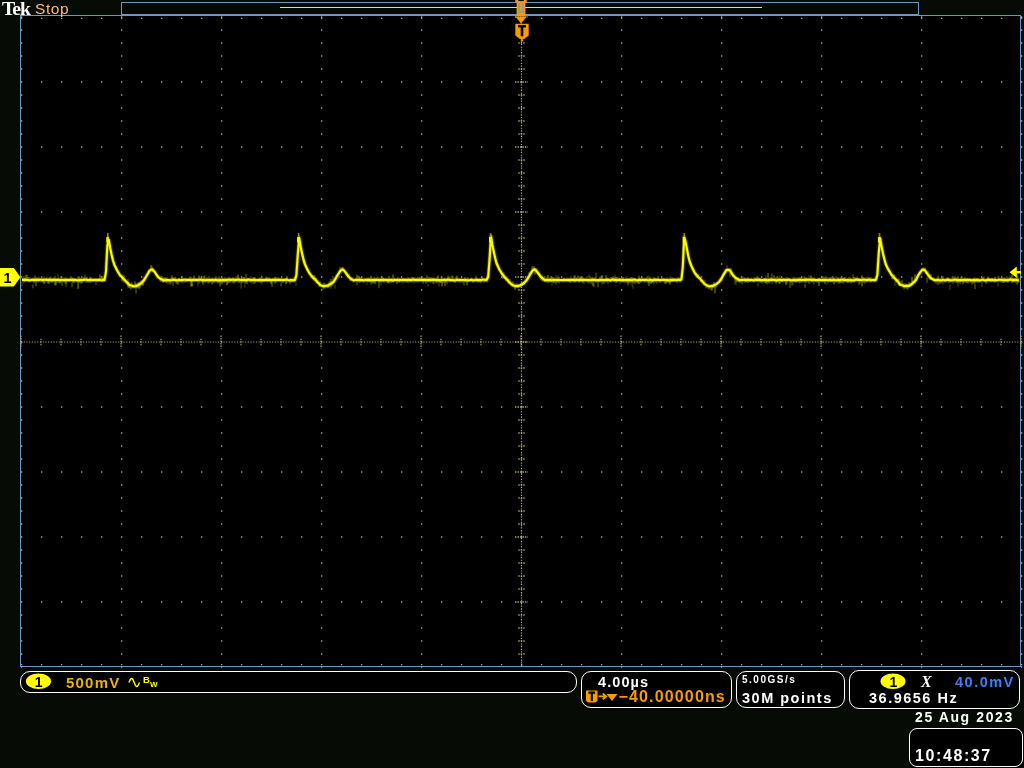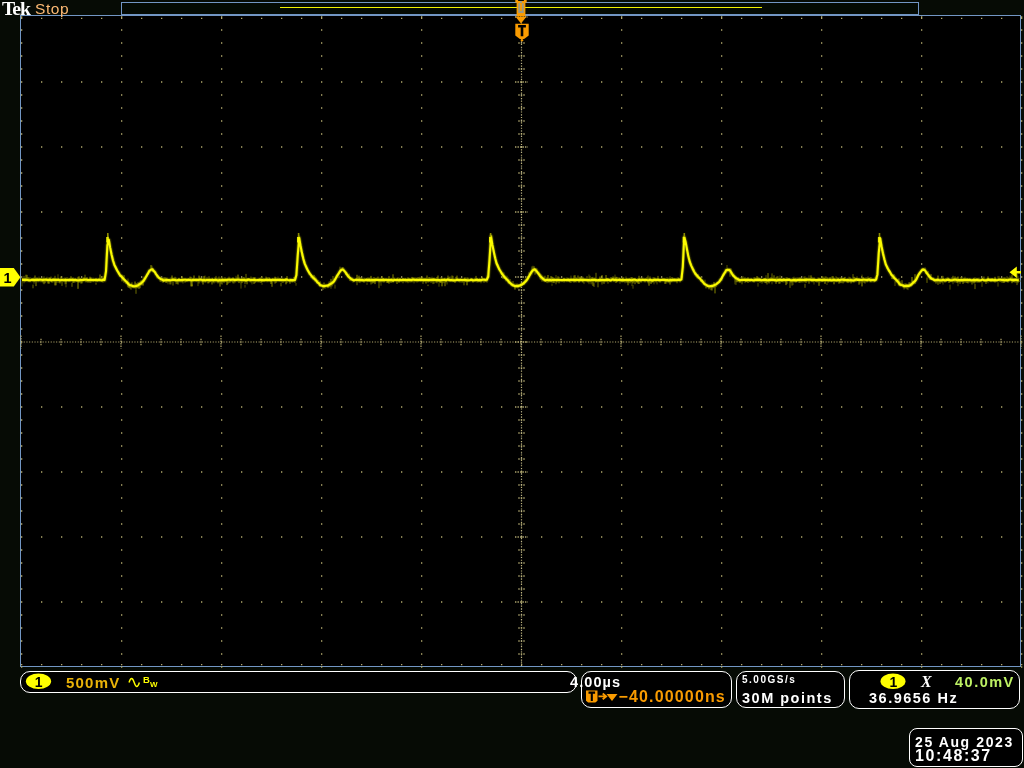--- a/index.html
+++ b/index.html
@@ -58,37 +58,37 @@
 <svg class="abs" style="left:24px;top:672.5px" width="150" height="17" viewBox="0 0 150 17">
  <ellipse cx="14.5" cy="8.2" rx="12.6" ry="7.8" fill="#ffff00"></ellipse>
  <path d="M105,9.5 q2.6,-8 5.2,0 q2.6,8 5.2,0" stroke="#ffff00" stroke-width="1.4" fill="none"></path>
  <text x="119" y="9.5" font-family="Liberation Sans" font-size="9.5" font-weight="bold" fill="#ffff00">B</text>
  <text x="126" y="13.5" font-family="Liberation Sans" font-size="8" font-weight="bold" fill="#ffff00">W</text>
 </svg>
 <div class="t" style="left:34.8px;top:673.5px;color:#000;font-size:14px">1</div>
 <div class="t" style="left:66px;top:674px;color:#eab308;font-size:15px;letter-spacing:1.2px">500mV</div>
 
 <div class="box" style="left:581px;top:670.5px;width:149px;height:35.5px"></div>
-<div class="t" style="left:570px;top:673.5px;color:#fff;font-size:14.5px;letter-spacing:1.1px">4.00µs</div>
+<div class="t" style="left:598px;top:673.5px;color:#fff;font-size:14.5px;letter-spacing:1.1px">4.00µs</div>
 <svg class="abs" style="left:586px;top:689.5px" width="145" height="16" viewBox="0 0 145 16">
  <path d="M0,0.5 h11.5 v10.2 l-2.1,1.9 h-7.3 l-2.1,-1.9 z" fill="#f99b01"></path>
  <path d="M2.5,2.6 h6.6 M5.8,3.8 V11" stroke="#000" stroke-width="2.1" fill="none"></path>
  <path d="M12.5,6.4 h6.7 M16.7,3.5 l3.5,2.9 -3.5,2.9" stroke="#f99b01" stroke-width="1.8" fill="none"></path>
  <path d="M20.5,4.0 h11 l-5.5,7 z" fill="#f99b01"></path>
 </svg>
 <div class="t" style="left:618.5px;top:687.5px;color:#f99b01;font-size:16px;letter-spacing:1.15px">−40.00000ns</div>
 
 <div class="box" style="left:736px;top:670.5px;width:107px;height:35.5px"></div>
 <div class="t" style="left:742px;top:673.5px;color:#fff;font-size:10px;letter-spacing:1.5px">5.00GS/s</div>
 <div class="t" style="left:742px;top:689.5px;color:#fff;font-size:14.5px;letter-spacing:1.5px">30M points</div>
 
 <div class="box" style="left:849px;top:670px;width:169px;height:37px"></div>
 <svg class="abs" style="left:879px;top:672.5px" width="60" height="17" viewBox="0 0 60 17">
  <ellipse cx="14" cy="8.2" rx="12.5" ry="7.8" fill="#ffff00"></ellipse>
 </svg>
 <div class="t" style="left:889.5px;top:673.5px;color:#000;font-size:14px">1</div>
 <div class="t" style="left:921px;top:672.5px;color:#fff;font-family:'Liberation Serif',serif;font-style:italic;font-size:16px">X</div>
-<div class="t" style="left:955px;top:673.5px;color:#bef264;font-size:14.5px;letter-spacing:1.5px">40.0mV</div>
+<div class="t" style="left:955px;top:673.5px;color:#3b82f6;font-size:14.5px;letter-spacing:1.5px">40.0mV</div>
 <div class="t" style="left:869px;top:689.5px;color:#fff;font-size:14.5px;letter-spacing:1.5px">36.9656 Hz</div>
 
 <div class="box" style="left:909px;top:728px;width:112px;height:37px;border-radius:8px"></div>
-<div class="t" style="left:915px;top:734px;color:#fff;font-size:14px;letter-spacing:1.6px">25 Aug 2023</div>
+<div class="t" style="left:915px;top:709px;color:#fff;font-size:14px;letter-spacing:1.6px">25 Aug 2023</div>
 <div class="t" style="left:915px;top:746.5px;color:#fff;font-size:16px;letter-spacing:1.6px">10:48:37</div>
 
 </body></html>

